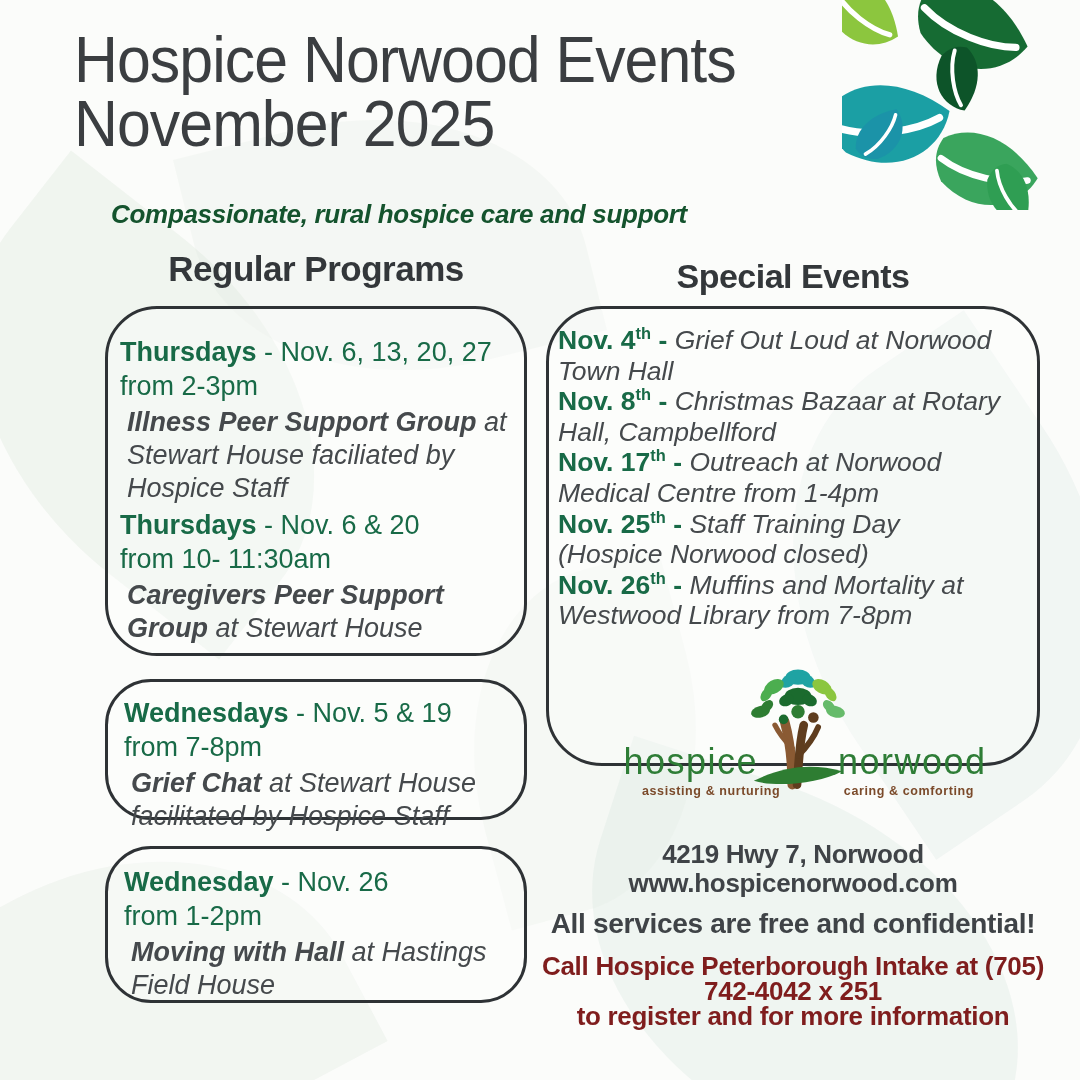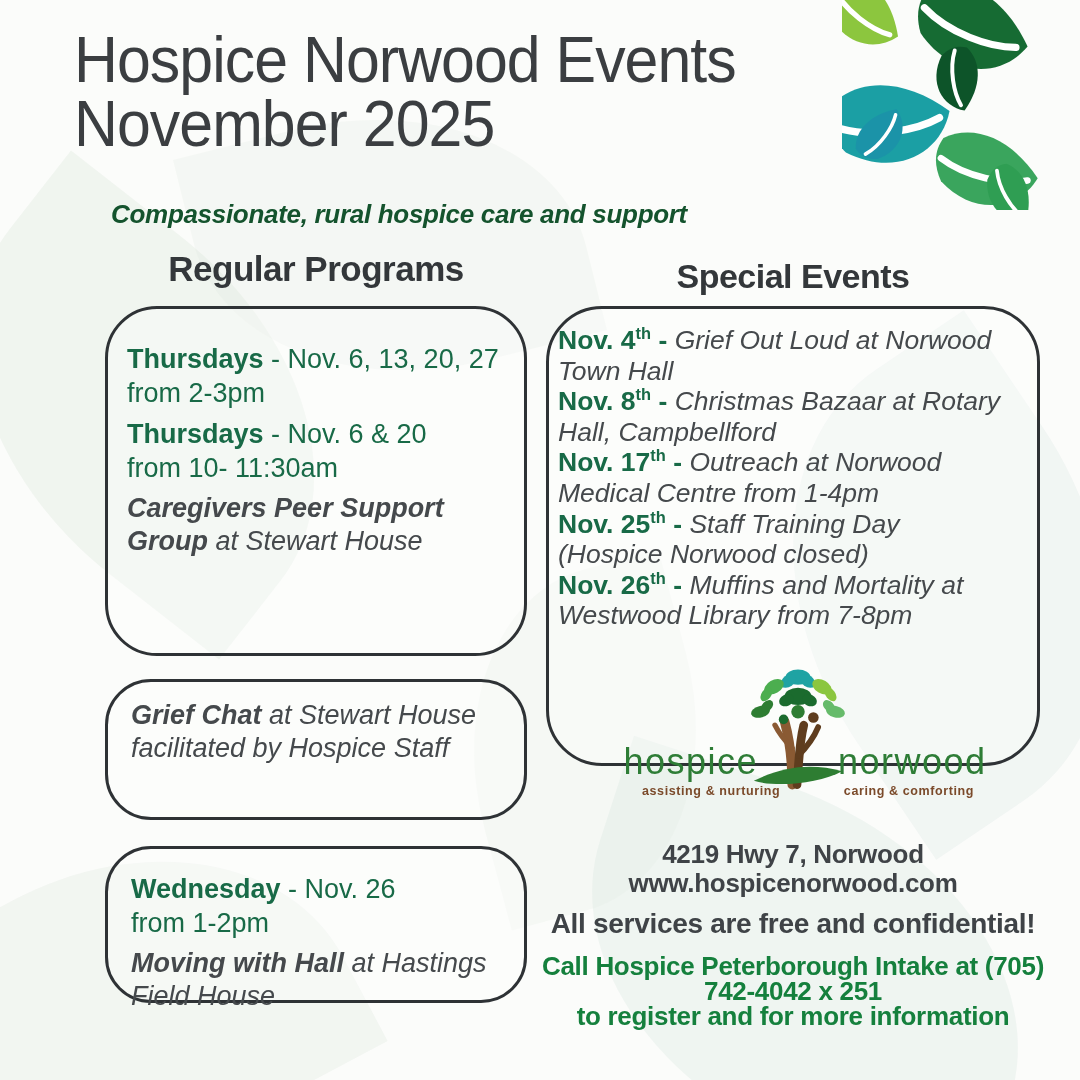--- a/index.html
+++ b/index.html
@@ -59,21 +59,21 @@
     position:absolute;
     border:3.5px solid #2e3235;
     background:rgba(255,255,255,.30);
   }
   .rbox1 { left:105px; top:306px; width:422px; height:350px; border-radius:52px; padding:26px 8px 0 12px; }
   .sebox { left:546px; top:306px; width:494px; height:460px; border-radius:56px; padding:16px 26px 0 9px; }
   .rbox2 { left:105px; top:679px; width:422px; height:141px; border-radius:46px; padding:14px 8px 0 16px; }
   .rbox3 { left:105px; top:846px; width:422px; height:157px; border-radius:46px; padding:16px 8px 8px 16px; }
 
   
-  .sched { margin:7px; color:#186a47; font-size:27px; line-height:34px; }
+  .sched { margin:0; color:#186a47; font-size:27px; line-height:34px; }
   .sched .day  { font-weight:bold; }
   .sched .time { display:block; }
   .desc { margin:3px 0 3px; color:#45494c; font-style:italic; font-size:27px; line-height:33px; padding-left:7px; }
   .desc .prog { font-weight:bold; }
 
   
   .event { margin:0; font-size:26.5px; line-height:30.6px; color:#45494c; }
   .ev-date { color:#186a47; font-weight:bold; white-space:nowrap; }
   .ev-date sup { font-size:.62em; line-height:0; }
   .ev-desc { font-style:italic; }
@@ -93,21 +93,21 @@
   .addr-block {
     position:absolute; left:546px; top:840px; width:494px; text-align:center;
     font-weight:bold; font-size:26px; line-height:29px; color:#3f4347; letter-spacing:-.3px;
   }
   .free-line {
     position:absolute; left:510px; top:908px; width:566px; text-align:center;
     font-weight:bold; font-size:28px; color:#3f4347; letter-spacing:-.3px;
   }
   .call-block {
     position:absolute; left:505px; top:954px; width:576px; text-align:center;
-    font-weight:bold; font-size:26px; line-height:25px; color:#15803d; letter-spacing:-.3px;
+    font-weight:bold; font-size:26px; line-height:25px; color:#7f1d1d; letter-spacing:-.3px;
   }
   .call-block span { display:block; }
 </style>
 </head>
 <body>
 
 <div class="bg-leaf bgl1"></div>
 <div class="bg-leaf bgl2"></div>
 <div class="bg-leaf bgl3"></div>
 <div class="bg-leaf bgl4"></div>
@@ -137,24 +137,26 @@
     <span>November 2025</span>
   </h1>
 
   <div class="subtitle">Compassionate, rural hospice care and support</div>
 
   <div class="col-header se-header">Special Events</div>
   <div class="col-header rp-header">Regular Programs</div>
 
   <div class="box rbox1">
       <p class="sched"><span class="day">Thursdays</span> - Nov. 6, 13, 20, 27<span class="time">from 2-3pm</span></p>
+      <p class="desc"><span class="prog">Illness Peer Support Group</span> at Stewart House faciliated by Hospice Staff</p>
       <p class="sched"><span class="day">Thursdays</span> - Nov. 6 &amp; 20<span class="time">from 10- 11:30am</span></p>
       <p class="desc"><span class="prog">Caregivers Peer Support Group</span> at Stewart House</p>
     </div>
   <div class="box rbox2">
+      <p class="sched"><span class="day">Wednesdays</span> - Nov. 5 &amp; 19<span class="time">from 7-8pm</span></p>
       <p class="desc"><span class="prog">Grief Chat</span> at Stewart House facilitated by Hospice Staff</p>
     </div>
   <div class="box rbox3">
       <p class="sched"><span class="day">Wednesday</span> - Nov. 26<span class="time">from 1-2pm</span></p>
       <p class="desc"><span class="prog">Moving with Hall</span> at Hastings Field House</p>
     </div>
 
   <div class="box sebox" id="events-list">
       <p class="event"><span class="ev-date">Nov. 4<sup>th</sup> - </span><span class="ev-desc">Grief Out Loud at Norwood Town Hall</span></p>
       <p class="event"><span class="ev-date">Nov. 8<sup>th</sup> - </span><span class="ev-desc">Christmas Bazaar at Rotary Hall, Campbellford</span></p>

